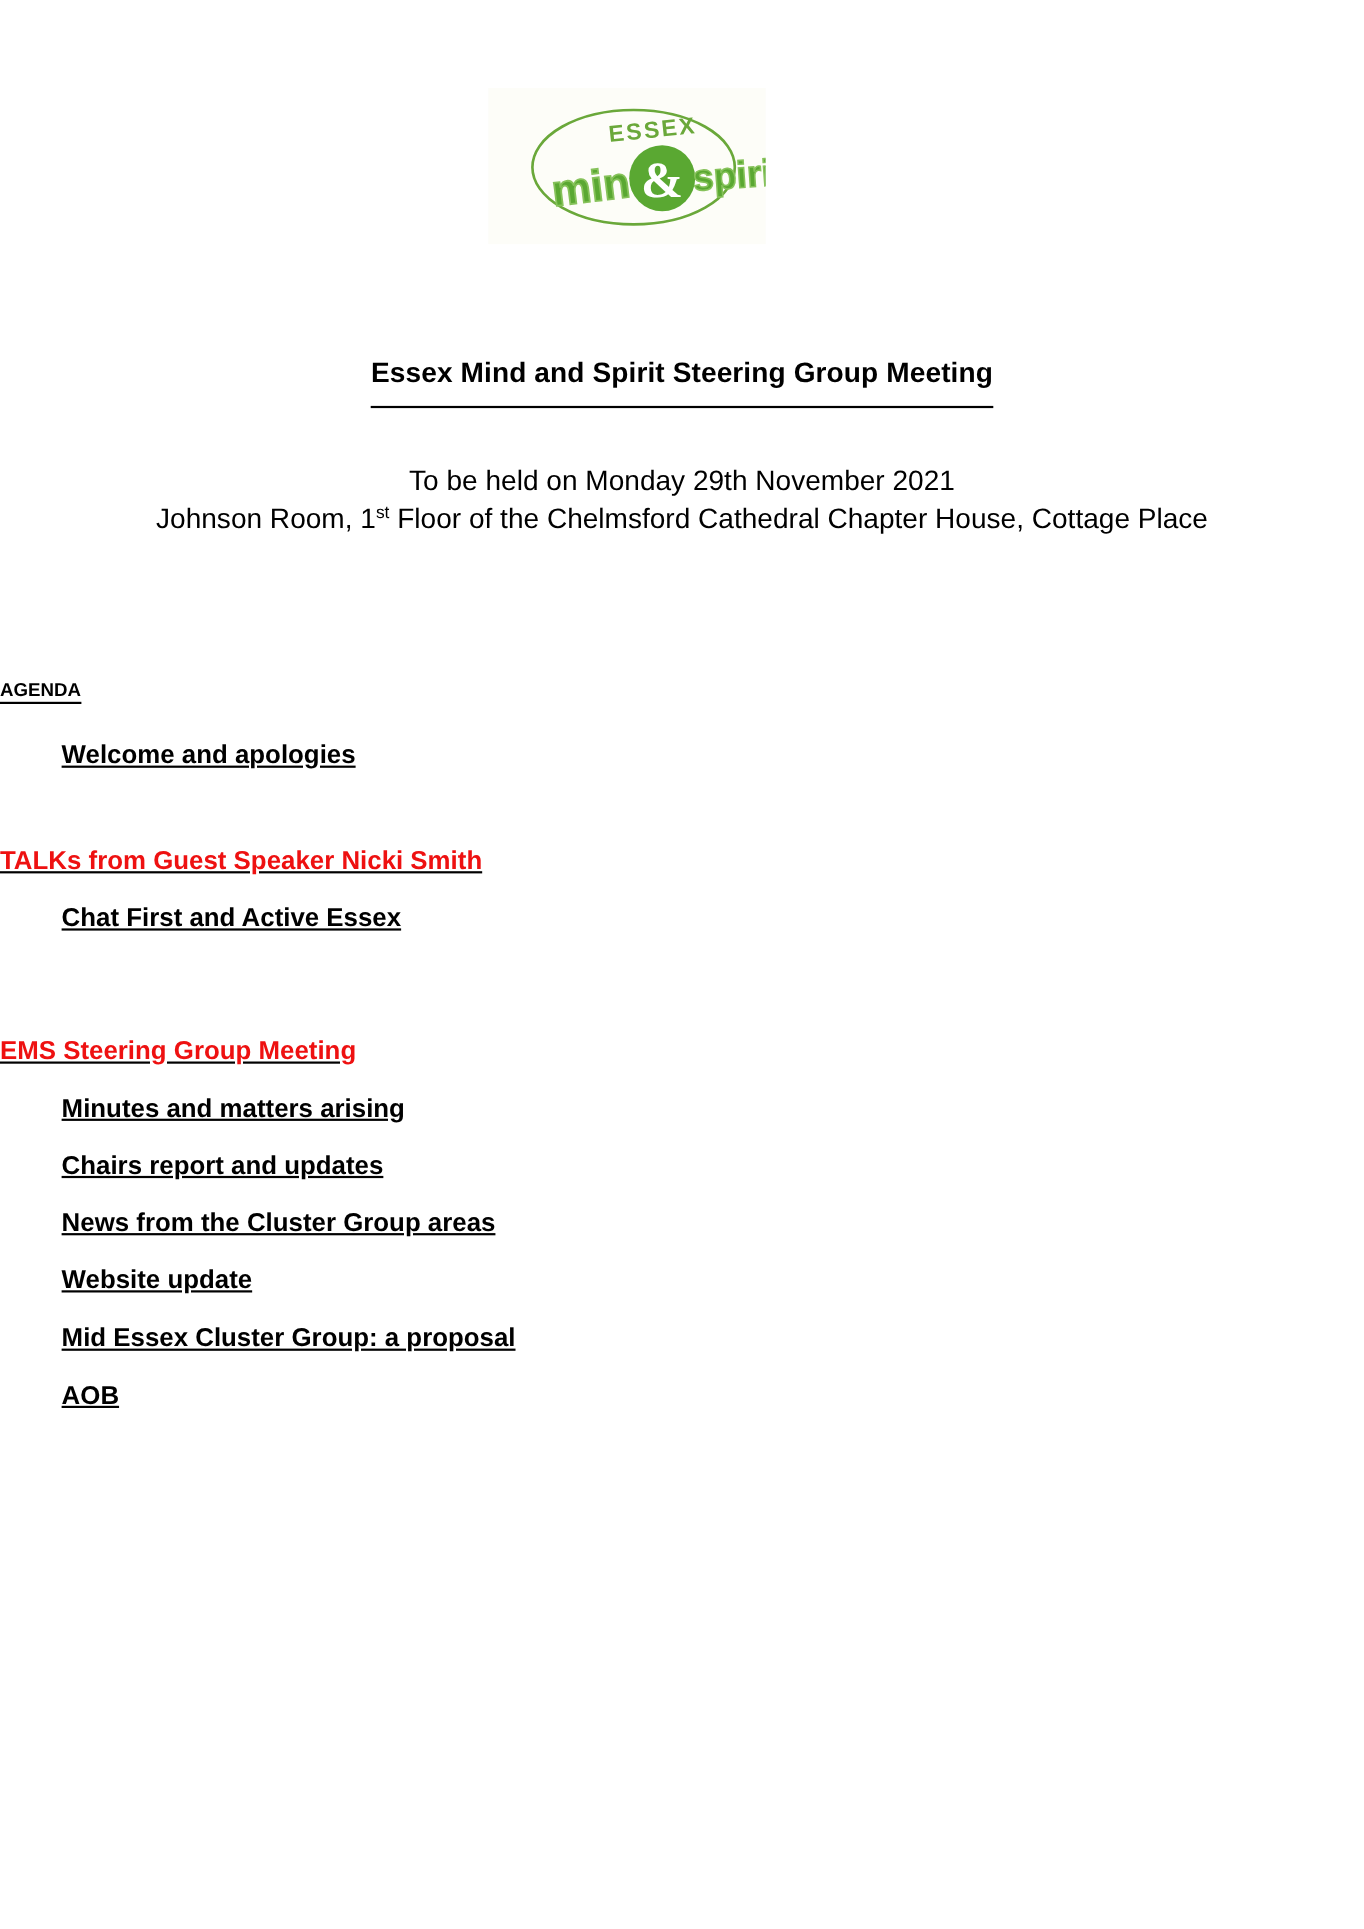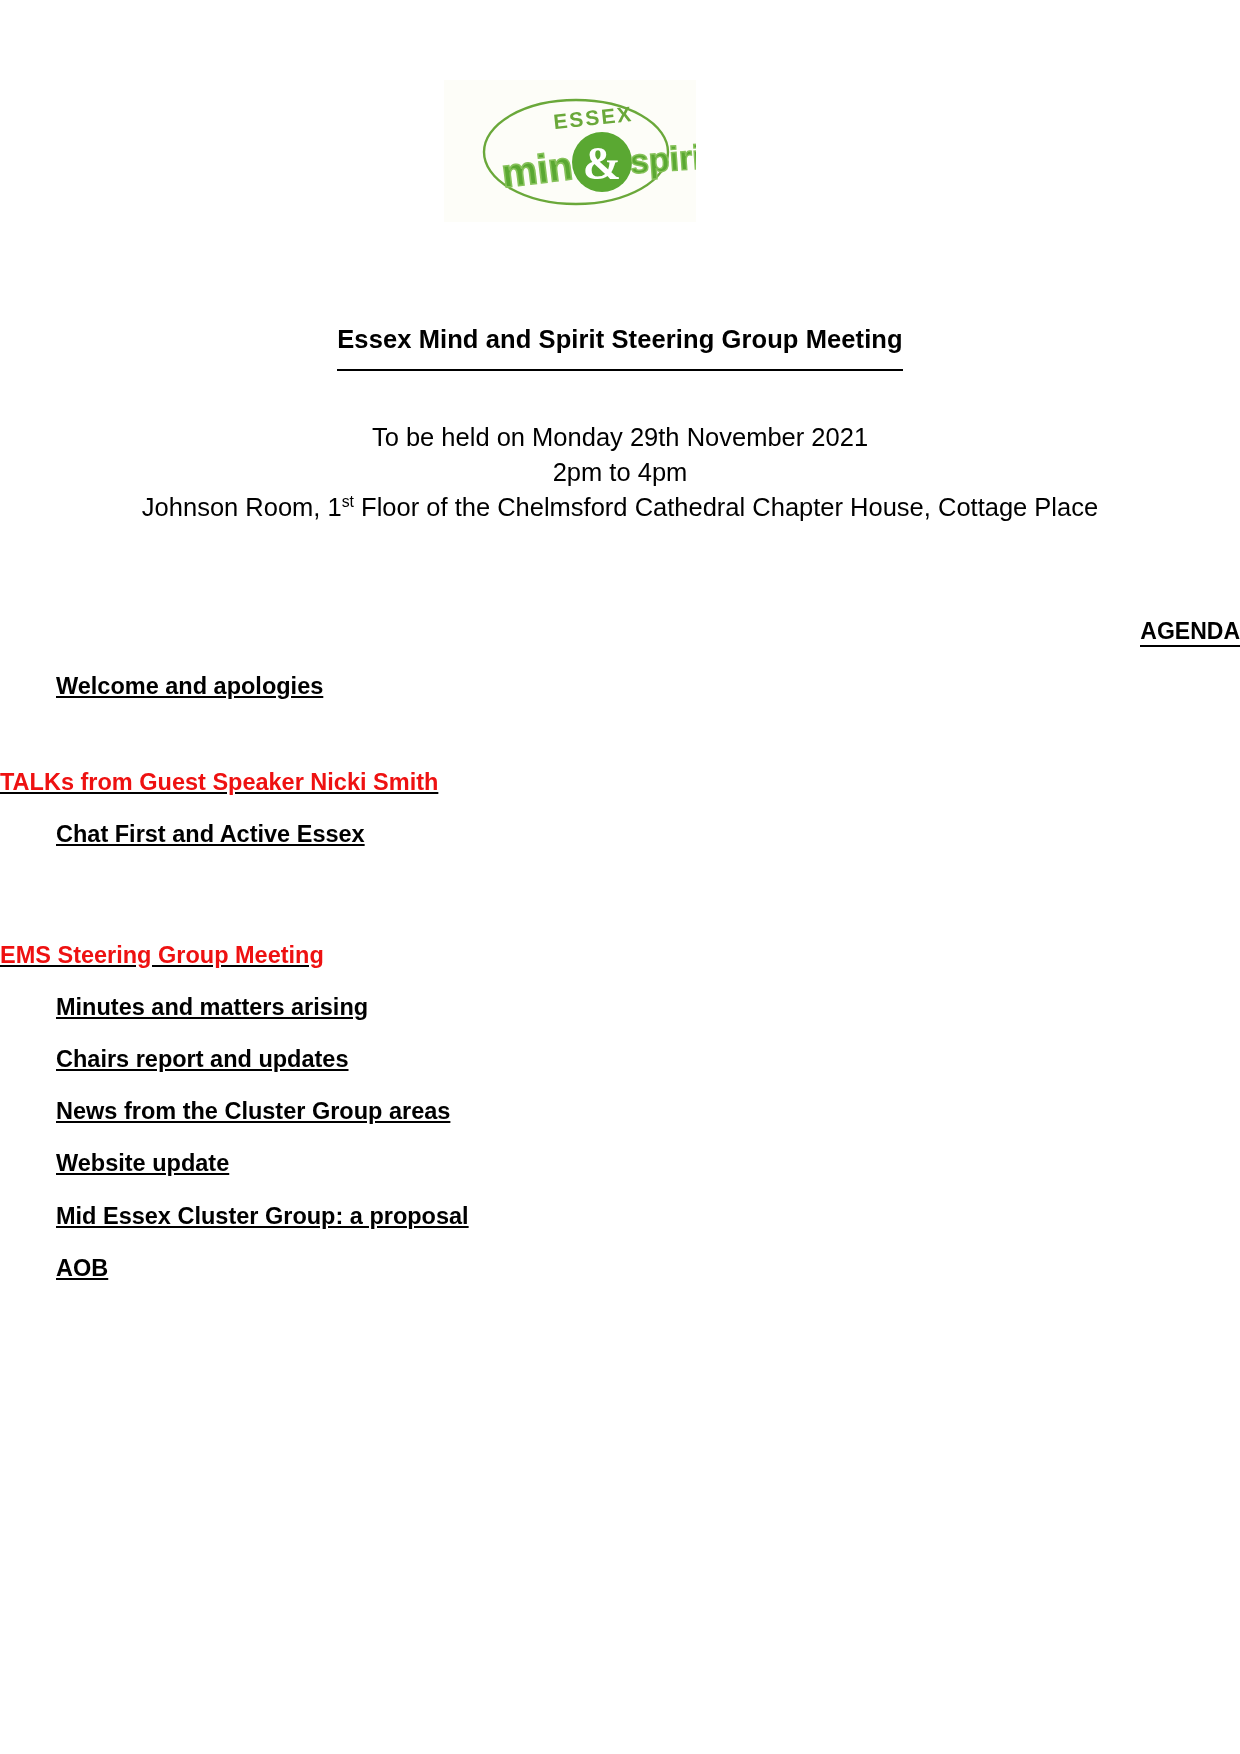--- a/index.html
+++ b/index.html
@@ -68,22 +68,22 @@
     line-height: 0;
     text-align: right;
   }
 
   
   .agenda-head {
     position: absolute;
     left: 0;
     top: 618px;
     width: 1240px;
-    text-align: right;
-    font-size: 23px;
+    text-align: left;
+    font-size: 17px;
     font-weight: bold;
   }
   .agenda-head span {
     border-bottom: 2px solid #000;
     padding-bottom: 1px;
   }
 
   
   .agenda-body {
     position: absolute;
@@ -127,21 +127,20 @@
       </g>
     </svg>
   </div>
 
   <div class="doc-title">
     <span>Essex Mind and Spirit Steering Group Meeting</span>
   </div>
 
   <div class="meta">
     <span class="line">To be held on Monday 29th November 2021</span>
-    <span class="line">2pm to 4pm</span>
     <span class="line"><span>Johnson Room, 1</span><sup>st</sup><span> Floor of the Chelmsford Cathedral Chapter House, Cottage Place</span></span>
   </div>
 
   <div class="agenda-head">
     <span>AGENDA</span>
   </div>
 
   <div class="agenda-body">
 
     <div class="item black left">Welcome and apologies</div>

